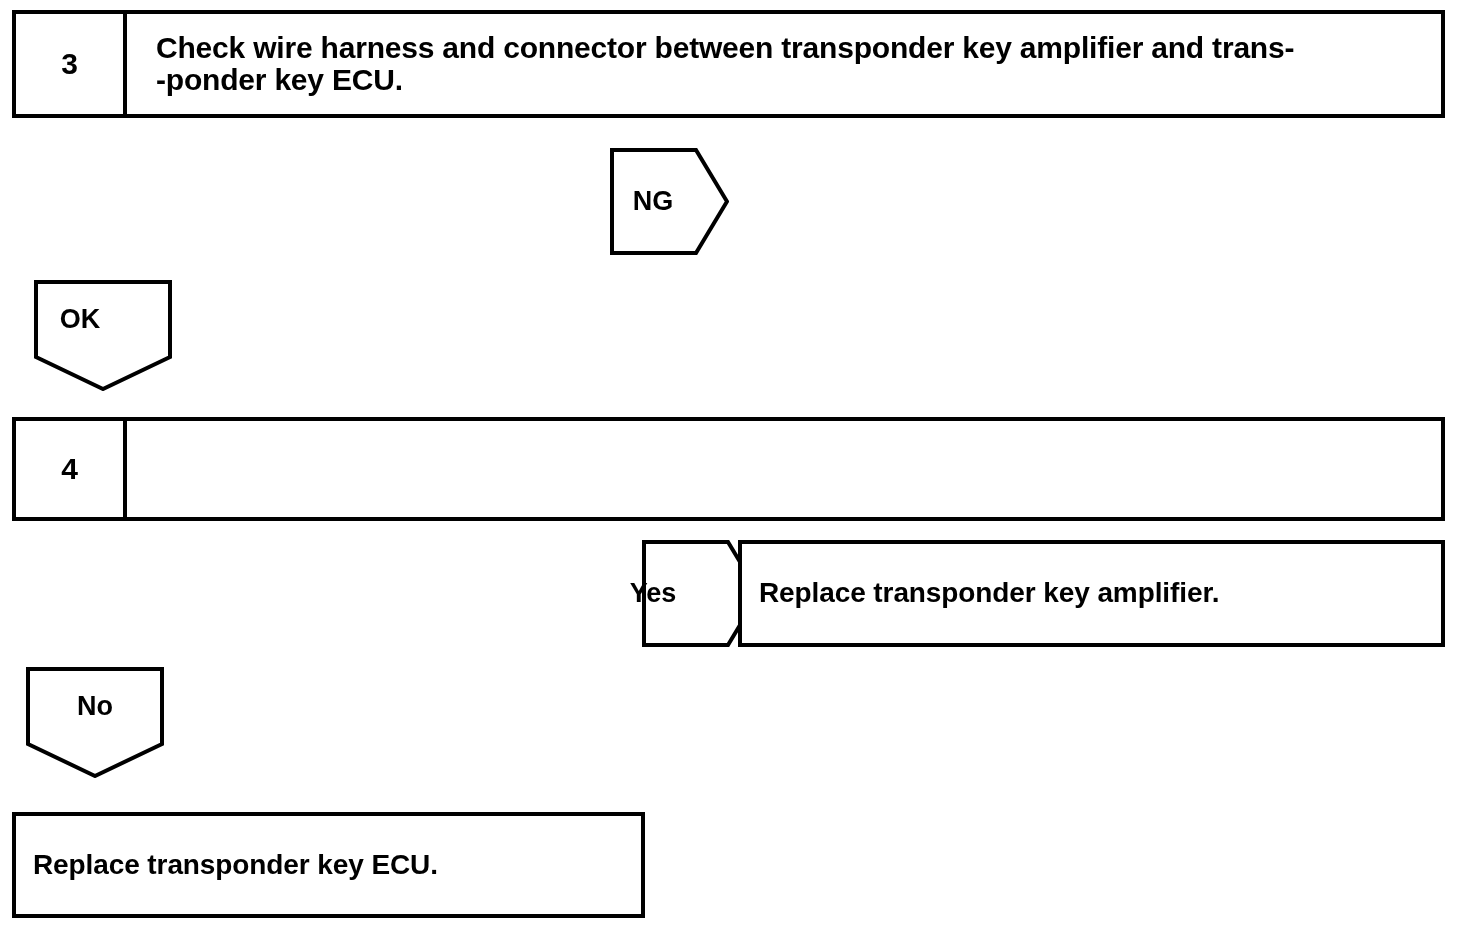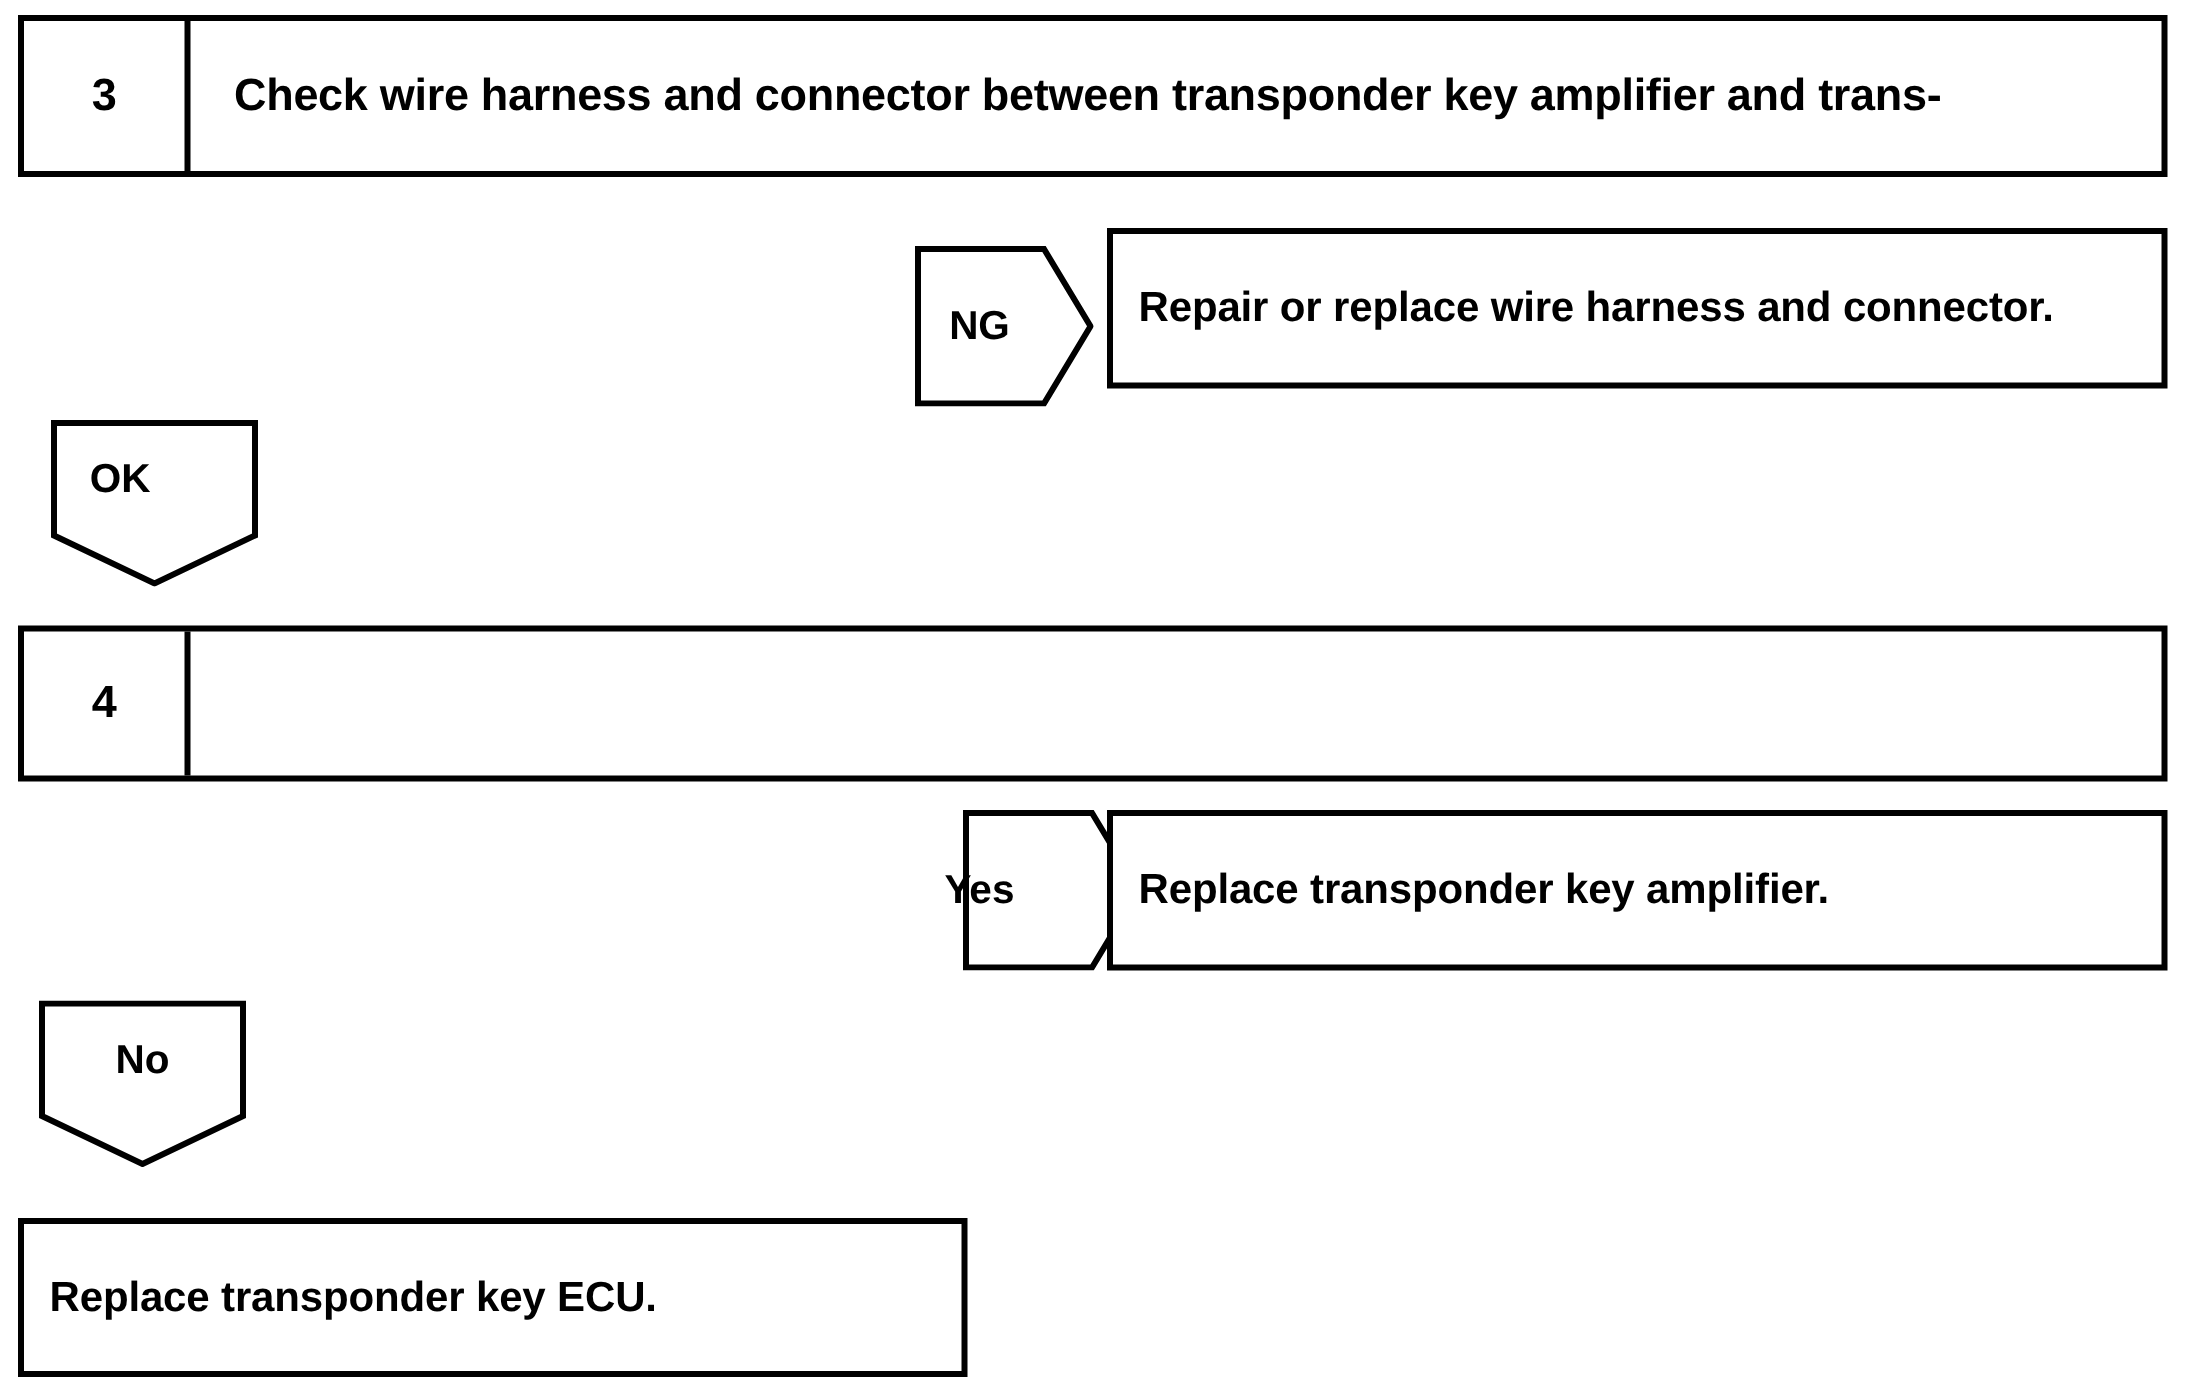--- a/index.html
+++ b/index.html
@@ -120,31 +120,31 @@
 </style>
 </head>
 <body>
 
 <div id="canvas">
 
   <div class="step-box" style="left:12px; top:10px; width:1433px; height:108px;">
     <div class="step-num">3</div>
     <div class="step-text">
       <span class="ln">Check wire harness and connector between transponder key amplifier and trans-</span>
+      <span class="ln">-ponder key ECU.</span>
     </div>
   </div>
 
-  <div class="arrow-right" style="left:610px; top:164px;">
+  <div class="arrow-right" style="left:610px; top:148px;">
     <svg viewBox="0 0 119 107" preserveAspectRatio="none">
       <polygon points="2,2 86,2 117,53.5 86,105 2,105" fill="#ffffff" stroke="#000000" stroke-width="4" stroke-linejoin="miter"></polygon>
     </svg>
     <span class="lbl">NG</span>
   </div>
 
-  <div class="result-box" style="left:738px; top:152px; width:707px; height:107px;">Repair or replace wire harness and connector.</div>
 
   <div class="arrow-down" style="left:11px; top:280px;padding-left:23px;">
     <svg viewBox="0 0 138 111" preserveAspectRatio="none">
       <polygon points="2,2 136,2 136,77 69,109 2,77" fill="#ffffff" stroke="#000000" stroke-width="4" stroke-linejoin="miter"></polygon>
     </svg>
     <span class="lbl">OK</span>
   </div>
 
   <div class="step-box" style="left:12px; top:417px; width:1433px; height:104px;">
     <div class="step-num">4</div>

